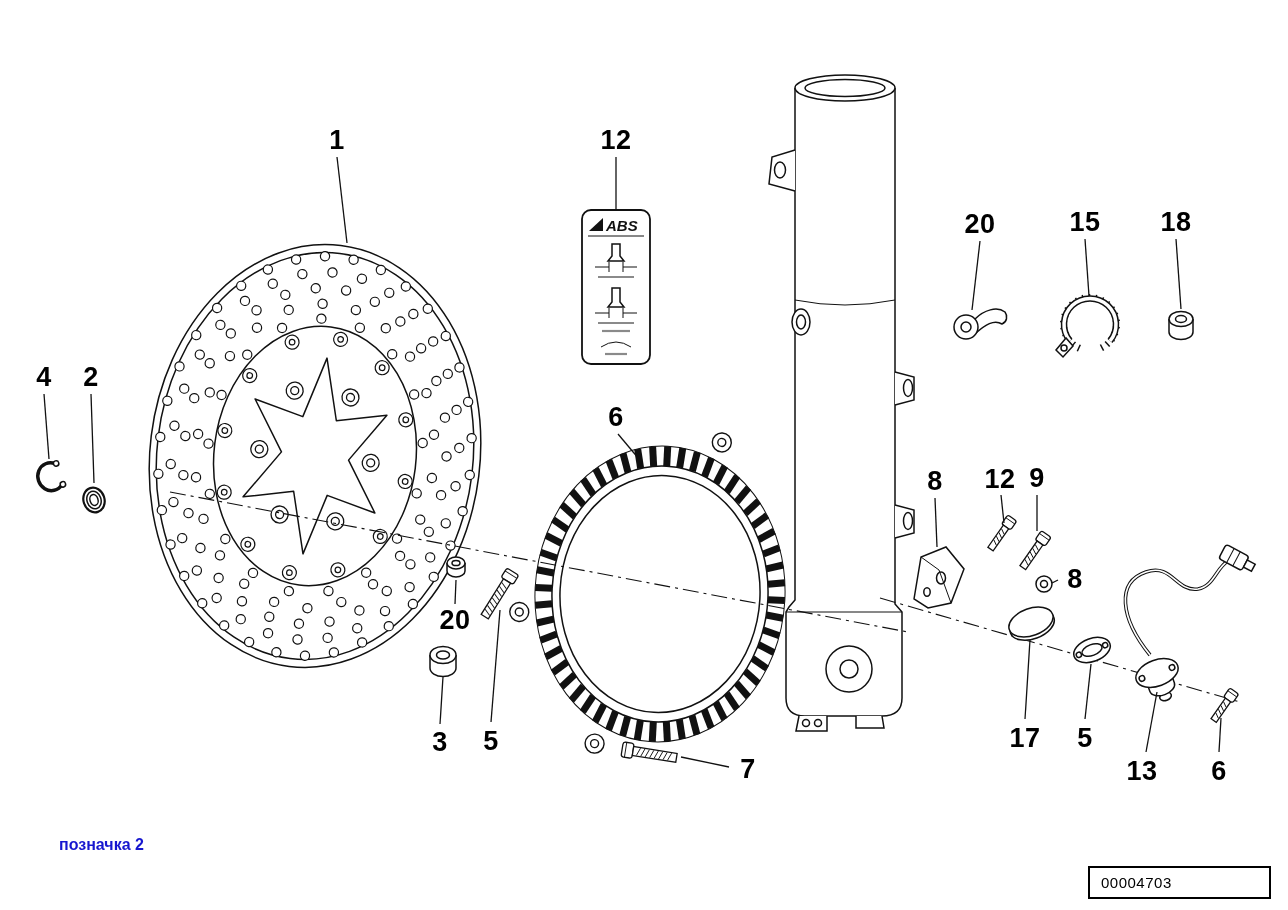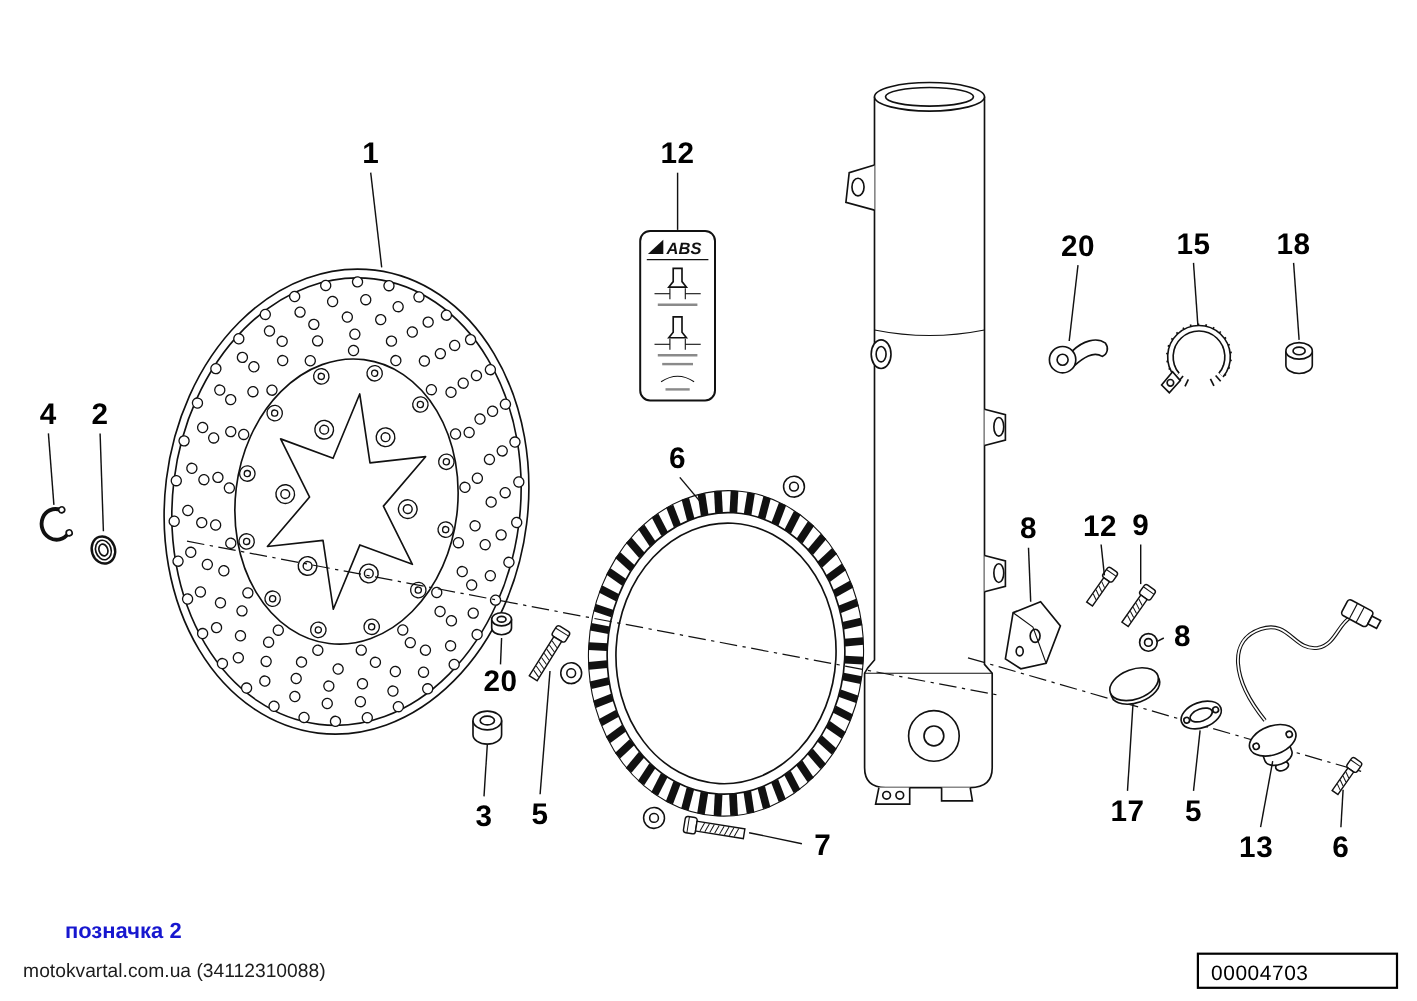--- a/index.html
+++ b/index.html
@@ -27,25 +27,25 @@
   #clamp-ticks line{stroke:#111;stroke-width:1.5;}
   .screw rect{fill:#fff;stroke:#111;stroke-width:1.3;}
   .screw line{stroke:#111;stroke-width:0.9;}
   .abs-text{font:italic 800 15px "Liberation Sans",sans-serif;fill:#111;}
 
   
   .callout{position:absolute;transform:translate(-50%,-50%);font-weight:700;font-size:27px;
            color:#000;letter-spacing:.5px;white-space:nowrap;}
 
   
-  .wm-mark{position:absolute;left:59px;top:836px;color:#1717cf;font-size:20px;font-weight:700;}
+  .wm-mark{position:absolute;left:59px;top:836px;color:#1717cf;font-size:16px;font-weight:700;}
   .wm-site{position:absolute;left:21px;top:872px;color:#1c1c1c;font-size:17.5px;}
   .docbox{position:absolute;left:1088px;top:866px;width:183px;height:33px;border:2px solid #000;
-          box-sizing:border-box;display:flex;align-items:flex-end;padding-left:11px;
-          font-size:19px;color:#000;letter-spacing:.5px;}
+          box-sizing:border-box;display:flex;align-items:center;padding-left:11px;
+          font-size:15px;color:#000;letter-spacing:.5px;}
 </style>
 </head>
 <body>
 
 <div class="stage">
 
 <svg width="1288" height="910" viewBox="0 0 1288 910">
 
   <g transform="translate(315,456) rotate(7)">
     <ellipse class="w" rx="165" ry="212"></ellipse>
@@ -547,18 +547,17 @@
   <div class="callout" style="left:1142px;top:771px">13</div>
   <div class="callout" style="left:1219px;top:771px">6</div>
   <div class="callout" style="left:1085px;top:222px">15</div>
   <div class="callout" style="left:616px;top:140px">12</div>
   <div class="callout" style="left:1025px;top:738px">17</div>
   <div class="callout" style="left:455px;top:620px">20</div>
   <div class="callout" style="left:1176px;top:222px">18</div>
   <div class="callout" style="left:980px;top:224px">20</div>
 
   <div class="wm-mark">позначка 2</div>
-  <div class="wm-site">motokvartal.com.ua (34112310088)</div>
   <div class="docbox">
     <span>00004703</span>
   </div>
 
 </div>
 
 </body></html>

